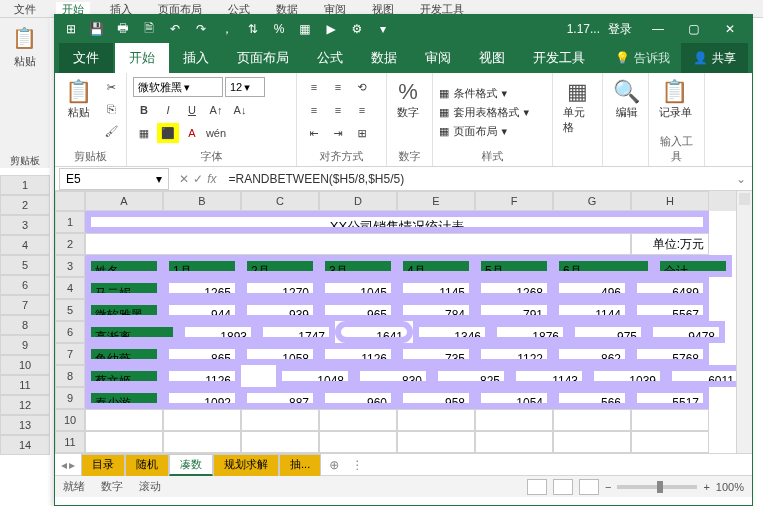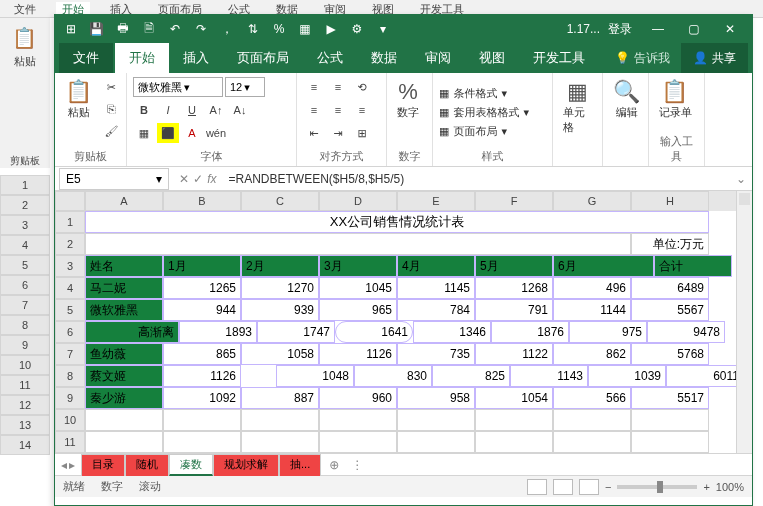--- a/index.html
+++ b/index.html
@@ -57,29 +57,29 @@
 
 
 .grid-area { position: relative; overflow: hidden; }
 .col-headers { display: flex; height: 20px; background: #e6e6e6; }
 .corner { width: 30px; border: 1px solid #d4d4d4; background: #e6e6e6; }
 .col-h { border: 1px solid #d4d4d4; text-align: center; font-size: 11px; line-height: 18px; color: #444; background: #e6e6e6; }
 .grid-rows { }
 .grid-row { display: flex; height: 22px; }
 .row-h { width: 30px; border: 1px solid #d4d4d4; background: #e6e6e6; text-align: center; font-size: 11px; line-height: 20px; color: #444; }
 .cell { border: 0.5px solid #d4d4d4; font-size: 12px; padding: 0 4px; line-height: 20px; overflow: hidden; white-space: nowrap; text-overflow: clip; }
-.cell.tbl { border: 1px solid #c4b5fd; }
+.cell.tbl { border: 6px solid #c4b5fd; }
 .cell.tbl-h { background: #15803d; font-weight: normal; }
 .cell.num { text-align: right; }
 .title-cell { text-align: center; font-weight: normal; font-size: 13px; }
 
 
 .sheet-tabs { height: 22px; border-top: 1px solid #d4d4d4; display: flex; align-items: center; background: #fff; }
 .sheet-nav { display: flex; gap: 2px; padding: 0 6px; color: #888; }
-.sheet-tab { padding: 2px 10px; border: 1px solid #ccc; border-bottom: none; font-size: 11px; background: #ef4444; cursor: pointer; }
+.sheet-tab { padding: 2px 10px; border: 1px solid #ccc; border-bottom: none; font-size: 11px; background: #eab308; cursor: pointer; }
 .sheet-tab.active { background: #fff; border-bottom: 2px solid #217346; color: #217346; }
 .add-sheet { padding: 0 8px; color: #888; cursor: pointer; }
 
 
 .statusbar { height: 22px; border-top: 1px solid #d4d4d4; background: #f3f3f3; display: flex; align-items: center; padding: 0 8px; font-size: 11px; color: #555; gap: 16px; }
 .statusbar .right { margin-left: auto; display: flex; align-items: center; gap: 6px; }
 .view-btn { width: 20px; height: 16px; border: 1px solid #bbb; background: #fff; cursor: pointer; }
 .zoom-slider { width: 80px; height: 4px; background: #ccc; position: relative; }
 .zoom-slider::after { content:''; position:absolute; left: 40px; top: -4px; width: 6px; height: 12px; background: #888; }
 
@@ -364,21 +364,21 @@
           <div class="cell tbl num" style="width: 78px;">944</div>
           <div class="cell tbl num" style="width: 78px;">939</div>
           <div class="cell tbl num" style="width: 78px;">965</div>
           <div class="cell tbl num" style="width: 78px;">784</div>
           <div class="cell tbl num" style="width: 78px;">791</div>
           <div class="cell tbl num" style="width: 78px;">1144</div>
           <div class="cell tbl num" style="width: 78px;">5567</div>
         </div>
         <div class="grid-row">
           <div class="row-h">6</div>
-          <div class="cell tbl tbl-h" style="width: 94px; text-align: right;">高渐离</div>
+          <div class="cell tbl tbl-h" style="width: 94px;">高渐离</div>
           <div class="cell tbl num" style="width: 78px;">1893</div>
           <div class="cell tbl num" style="width: 78px;">1747</div>
           <div class="cell tbl num" style="width: 78px; border-radius: 11px;">1641</div>
           <div class="cell tbl num" style="width: 78px;">1346</div>
           <div class="cell tbl num" style="width: 78px;">1876</div>
           <div class="cell tbl num" style="width: 78px;">975</div>
           <div class="cell tbl num" style="width: 78px;">9478</div>
         </div>
         <div class="grid-row">
           <div class="row-h">7</div>

